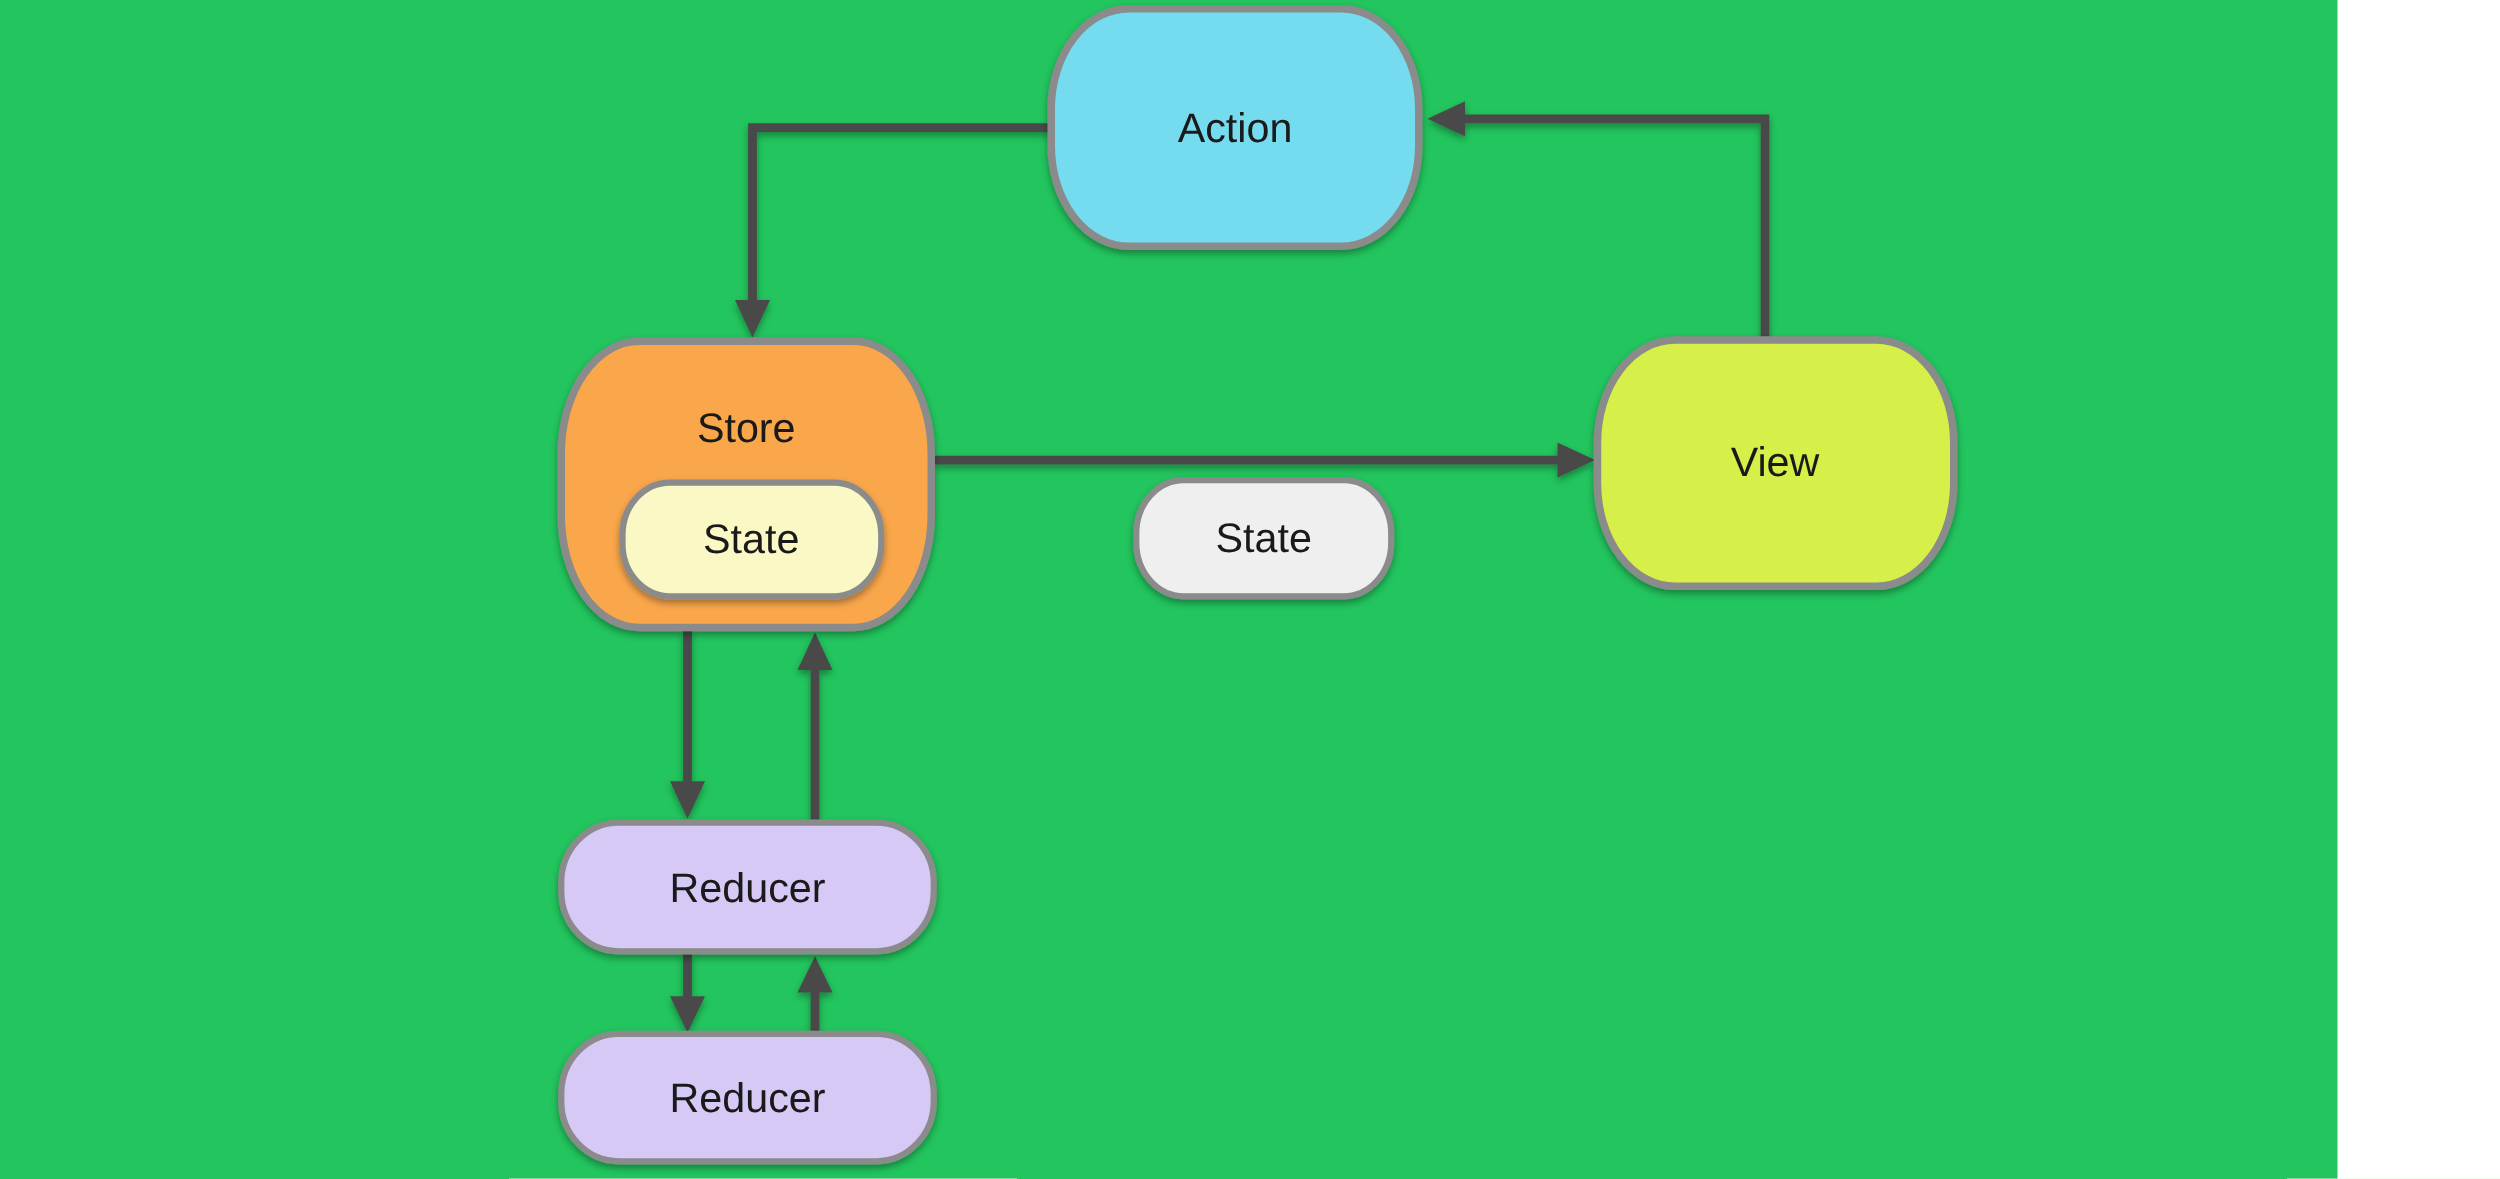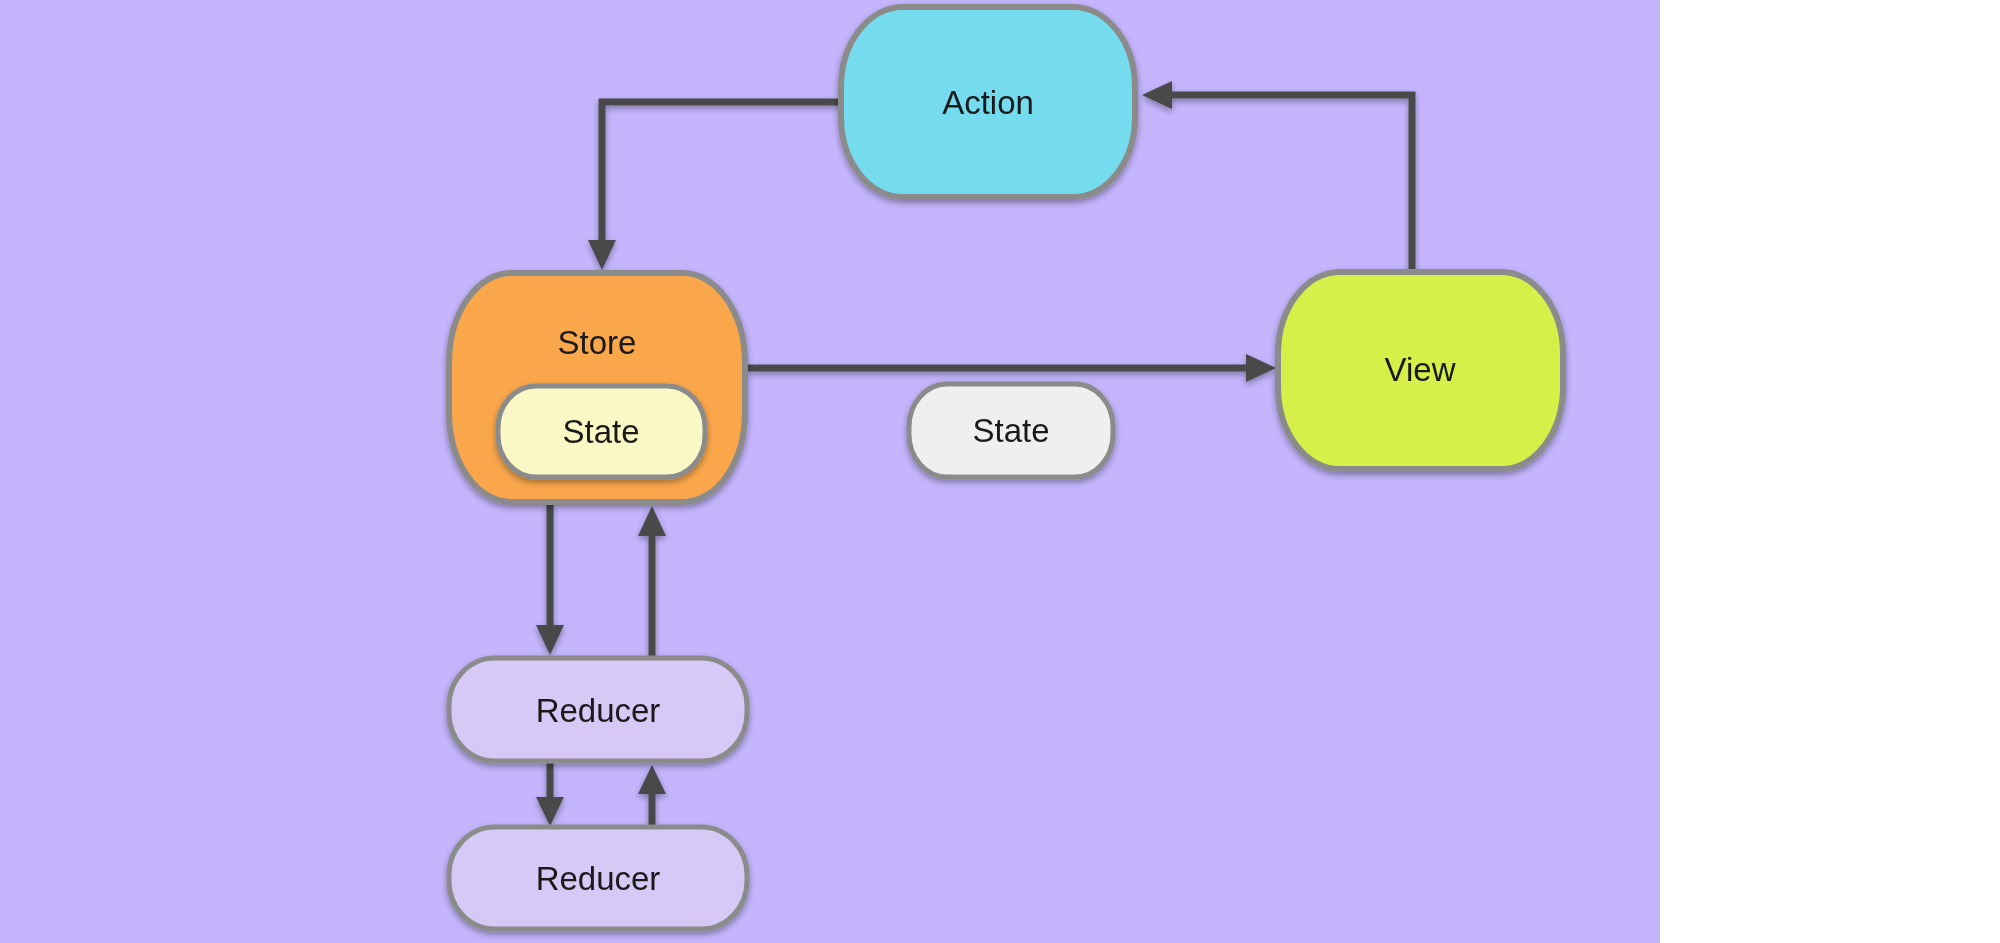--- a/index.html
+++ b/index.html
@@ -2,23 +2,23 @@
 <html><head>
 <meta charset="utf-8">
 <style>
   html, body {
     margin: 0;
     padding: 0;
     background: #ffffff;
   }
   #canvas {
     position: relative;
-    width: 1660px;
+    width: 1870px;
     height: 943px;
-    background: #c4b5fd;
+    background: #22c55e;
     font-family: "Liberation Sans", sans-serif;
   }
   svg { display: block; }
   .node-shape {
     stroke-width: 6px;
   }
   .node-shape.small {
     stroke-width: 5px;
   }
   .node-label {

